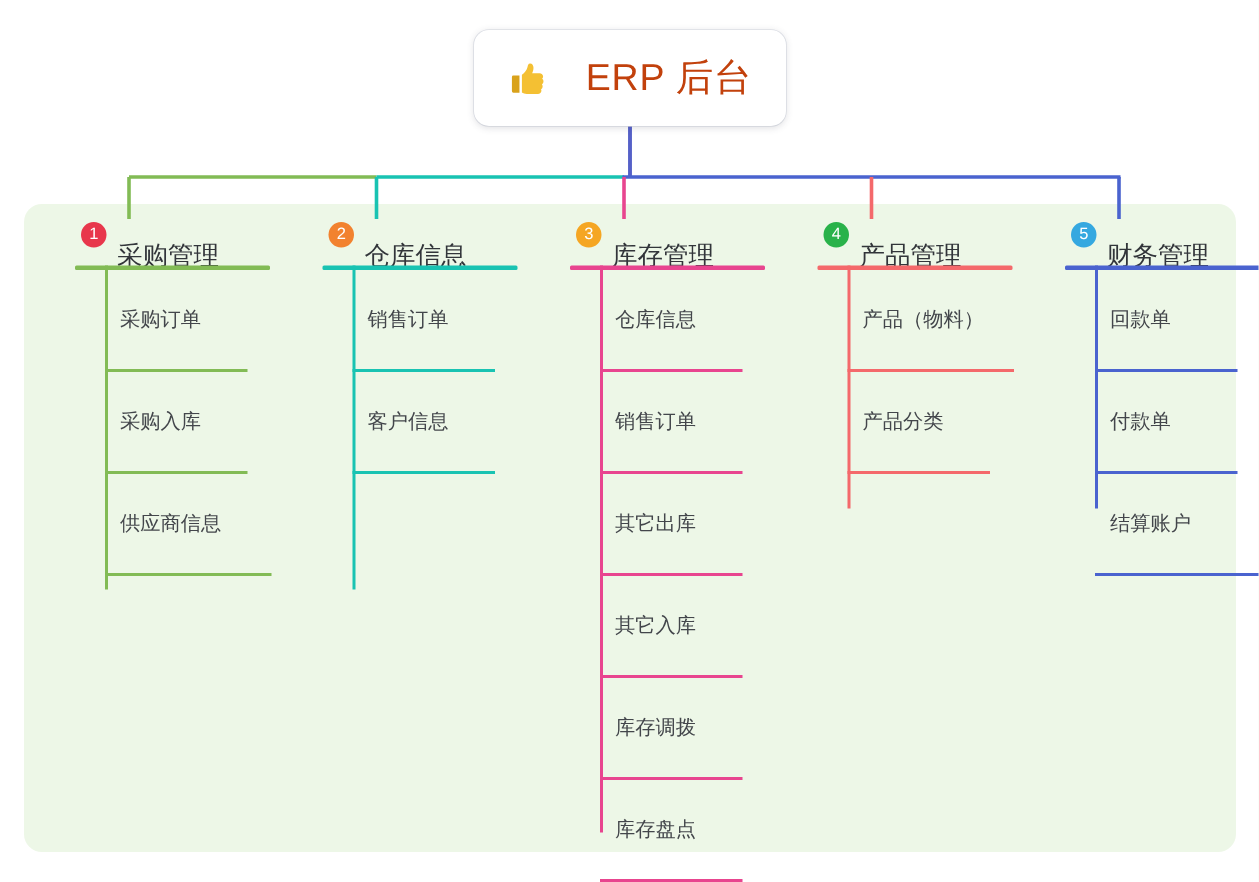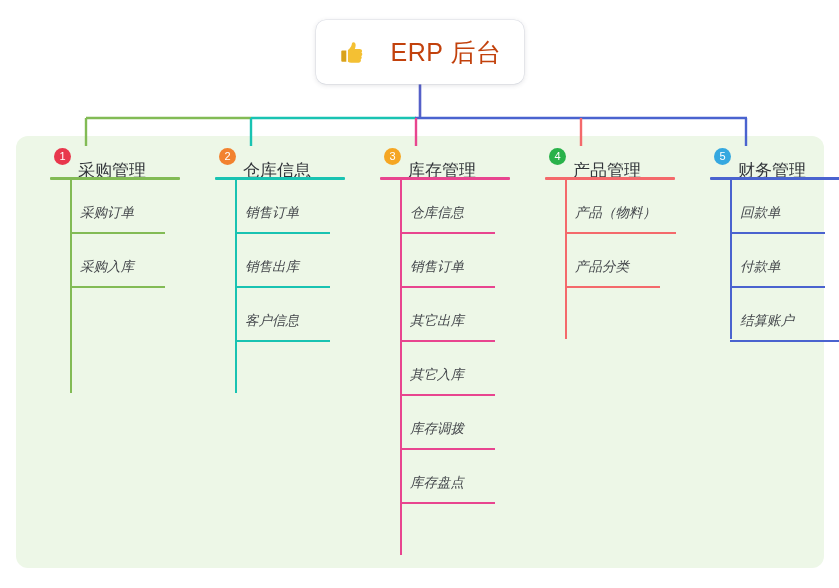--- a/index.html
+++ b/index.html
@@ -139,23 +139,22 @@
     padding-top: 3px;
   }
   .spine {
     position: absolute;
     left: 36px;
     top: 0;
     width: 2px;
   }
   .leaf {
     position: relative;
-    height: 54px;
+    height: 68px;
     box-sizing: border-box;
-    font-style: italic;
   }
   .leaf-label {
     position: absolute;
     left: 46px;
     top: 26px;
     font-size: 13.5px;
     color: #43464b;
     white-space: nowrap;
     line-height: 1;
   }
@@ -210,40 +209,40 @@
       <div class="col-body">
         <div class="spine" style="background: rgb(130, 187, 85); height: 216px;"></div>
         <div class="leaf">
           <span class="leaf-label">采购订单</span>
           <div class="leaf-rule" style="background: rgb(130, 187, 85);"></div>
         </div>
         <div class="leaf">
           <span class="leaf-label">采购入库</span>
           <div class="leaf-rule" style="background: rgb(130, 187, 85);"></div>
         </div>
+        <div class="leaf">
+          <span class="leaf-label">供应商信息</span>
+          <div class="leaf-rule wide" style="background: rgb(130, 187, 85);"></div>
+        </div>
       </div>
     </div>
 
     <div class="column col-1">
       <div class="col-head">
         <span class="badge" style="background: rgb(242, 130, 47);">2</span>
         <span class="col-title">仓库信息</span>
       </div>
       <div class="col-rule" style="background: rgb(25, 195, 178);"></div>
       <div class="col-body">
         <div class="spine" style="background: rgb(25, 195, 178); height: 216px;"></div>
         <div class="leaf">
           <span class="leaf-label">销售订单</span>
           <div class="leaf-rule" style="background: rgb(25, 195, 178);"></div>
         </div>
         <div class="leaf">
-          <span class="leaf-label">销售出库</span>
-          <div class="leaf-rule" style="background: rgb(25, 195, 178);"></div>
-        </div>
-        <div class="leaf">
           <span class="leaf-label">客户信息</span>
           <div class="leaf-rule" style="background: rgb(25, 195, 178);"></div>
         </div>
       </div>
     </div>
 
     <div class="column col-2">
       <div class="col-head">
         <span class="badge" style="background: rgb(245, 166, 35);">3</span>
         <span class="col-title">库存管理</span>

